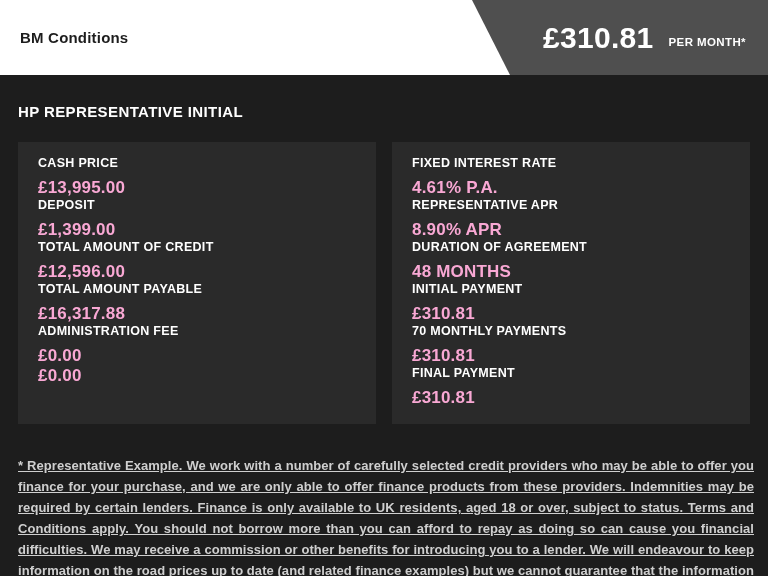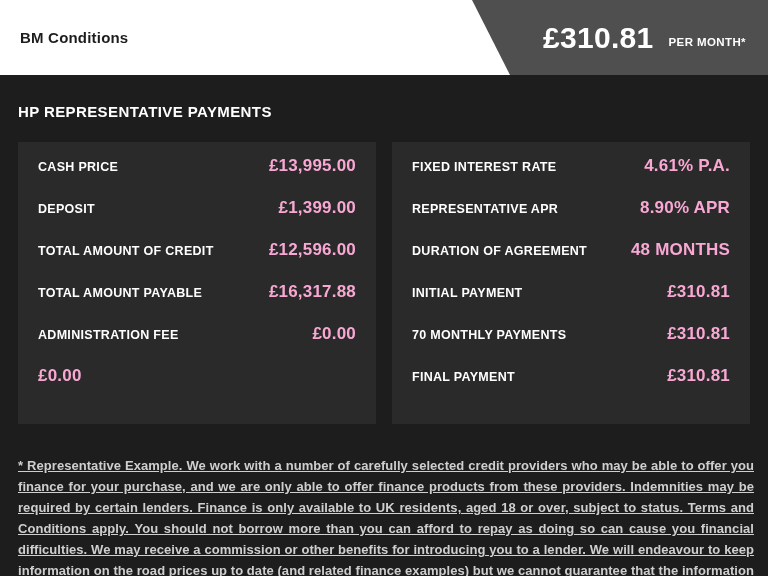--- a/index.html
+++ b/index.html
@@ -93,20 +93,21 @@
   .panel {
     flex: 1 1 0;
     background: #2a2a2a;
     padding: 14px 20px 16px 20px;
   }
   .row {
     display: flex;
     align-items: baseline;
     justify-content: space-between;
     height: 42px;
+    flex-direction: column;
   }
   .row-label {
     color: #ffffff;
     font-size: 12.5px;
     font-weight: bold;
     letter-spacing: 0.3px;
   }
   .row-value {
     color: #f9a8d4;
     font-size: 17px;
@@ -137,21 +138,21 @@
   <div class="header">
     <div class="header-left">
       <span class="brand">BM Conditions</span>
     </div>
     <div class="header-right">
       <span class="price">£310.81</span>
       <span class="price-suffix">PER MONTH*</span>
     </div>
   </div>
 
-  <div class="section-title">HP REPRESENTATIVE PAYMENTS</div>
+  <div class="section-title">HP REPRESENTATIVE INITIAL</div>
 
   <div class="panels">
 
     <div class="panel">
       <div class="row">
         <span class="row-label">CASH PRICE</span>
         <span class="row-value">£13,995.00</span>
       </div>
       <div class="row">
         <span class="row-label">DEPOSIT</span>

